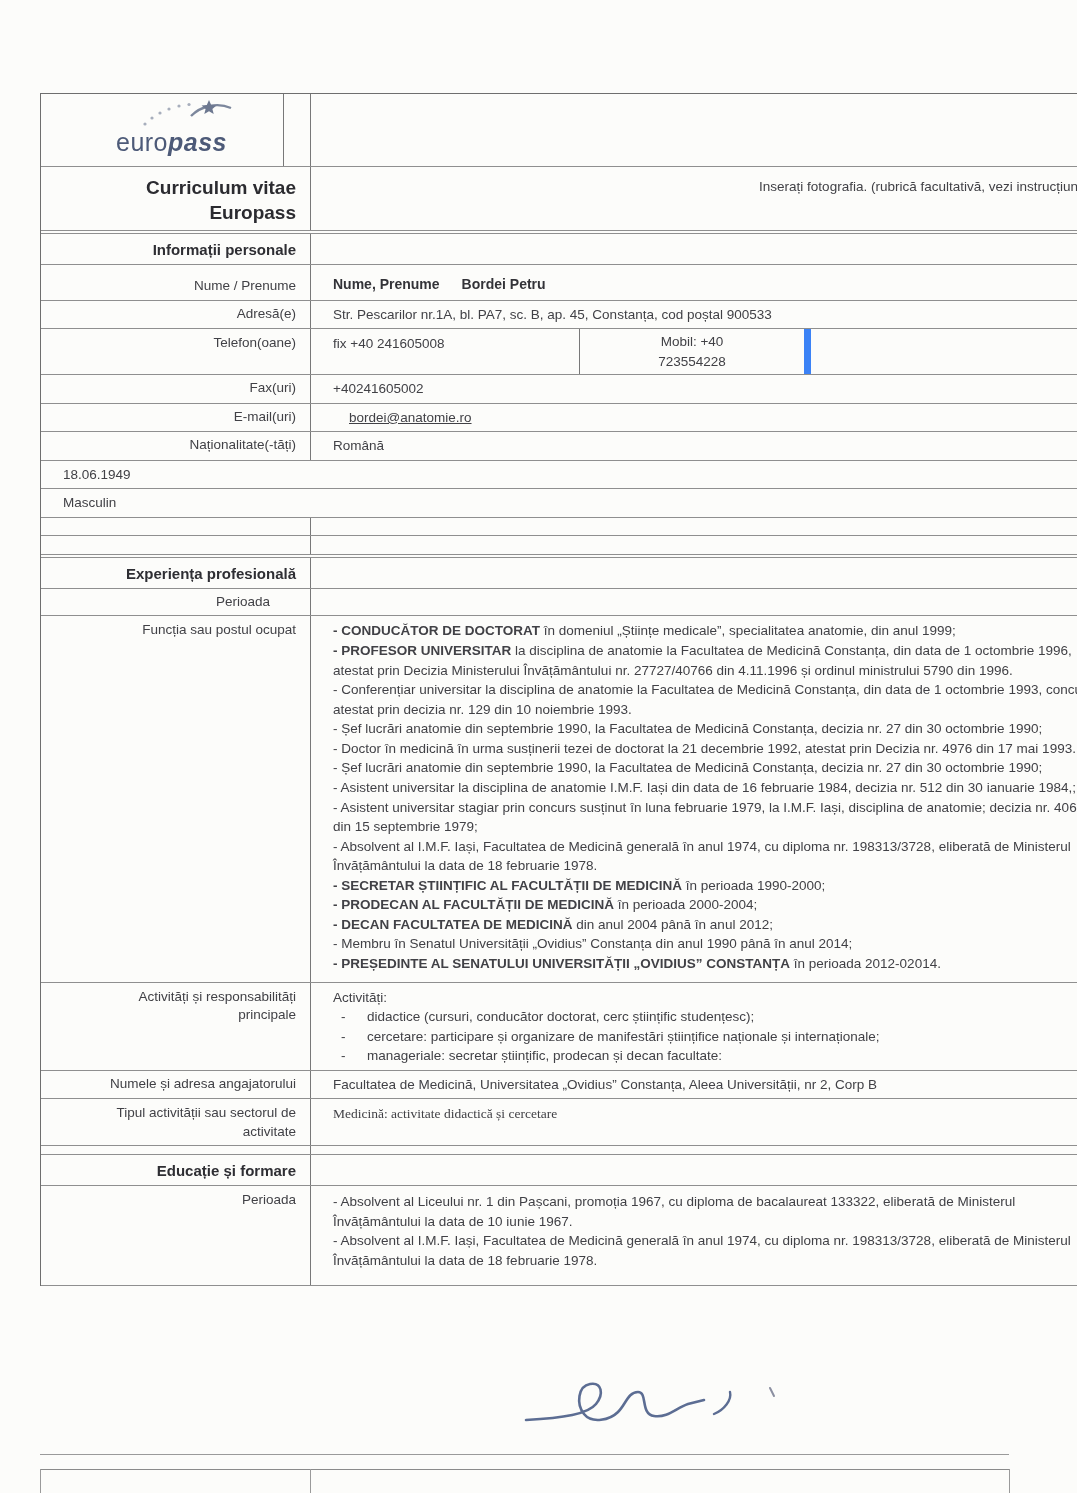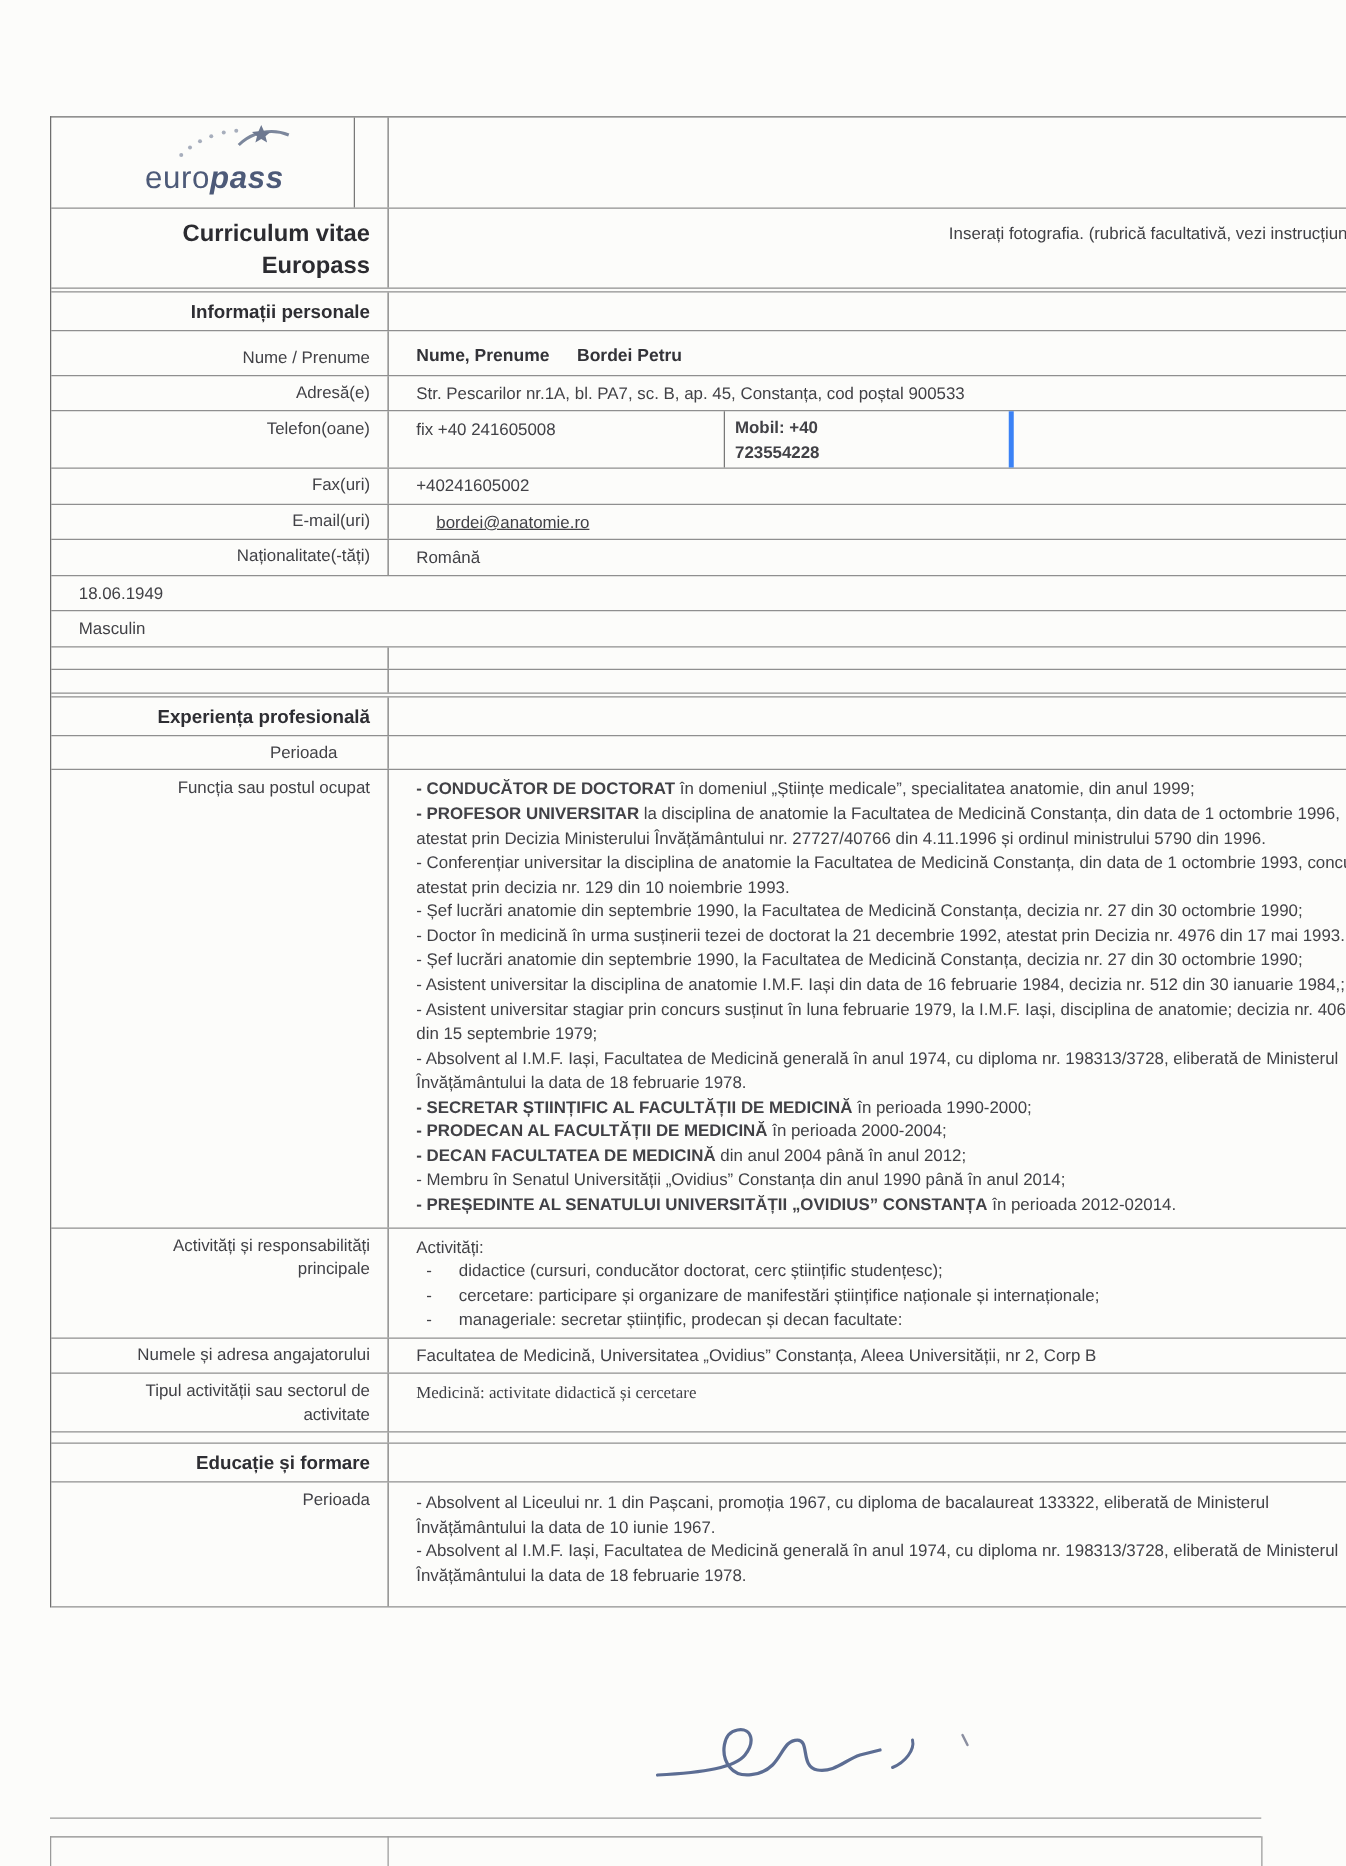--- a/index.html
+++ b/index.html
@@ -39,21 +39,21 @@
   
   .r-title { min-height:64px; }
   .r-sect { min-height:30px; }
   .r-std { min-height:23px; }
   .r-name { min-height:33px; }
   .r-name .value-cell { padding-top:9px; font-weight:bold; font-size:14px; color:#333338; }
   .name-second { margin-left:22px; }
   .r-phone { min-height:42px; }
   .r-phone .value-cell { padding:0; display:flex; }
   .phone-fix { flex:0 0 268px; padding:5px 10px 4px 22px; }
-  .phone-mobile { flex:0 0 232px; border-left:1px solid #787878; border-right:4px solid #3b82f6; text-align:left; padding:3px 8px; line-height:1.45;font-weight:bold; }
+  .phone-mobile { flex:0 0 232px; border-left:1px solid #787878; border-right:7px solid #3b82f6; text-align:center; padding:3px 8px; line-height:1.45; }
   .phone-filler { flex:1; }
   .email-value { text-decoration:underline;margin-left:16px; }
   .r-spacer18 { min-height:18px; }
   .r-spacer22 { min-height:22px; }
   .r-spacer8 { min-height:8px; }
   .r-period { min-height:21px; }
   .r-period .label-cell { padding-right:40px; }
   .r-role .label-cell, .r-act .label-cell, .r-sector .label-cell, .r-eduper .label-cell { padding-top:5px; }
   .r-role .value-cell { padding-top:5px; padding-bottom:8px; }
   .dash-item { display:flex; }

